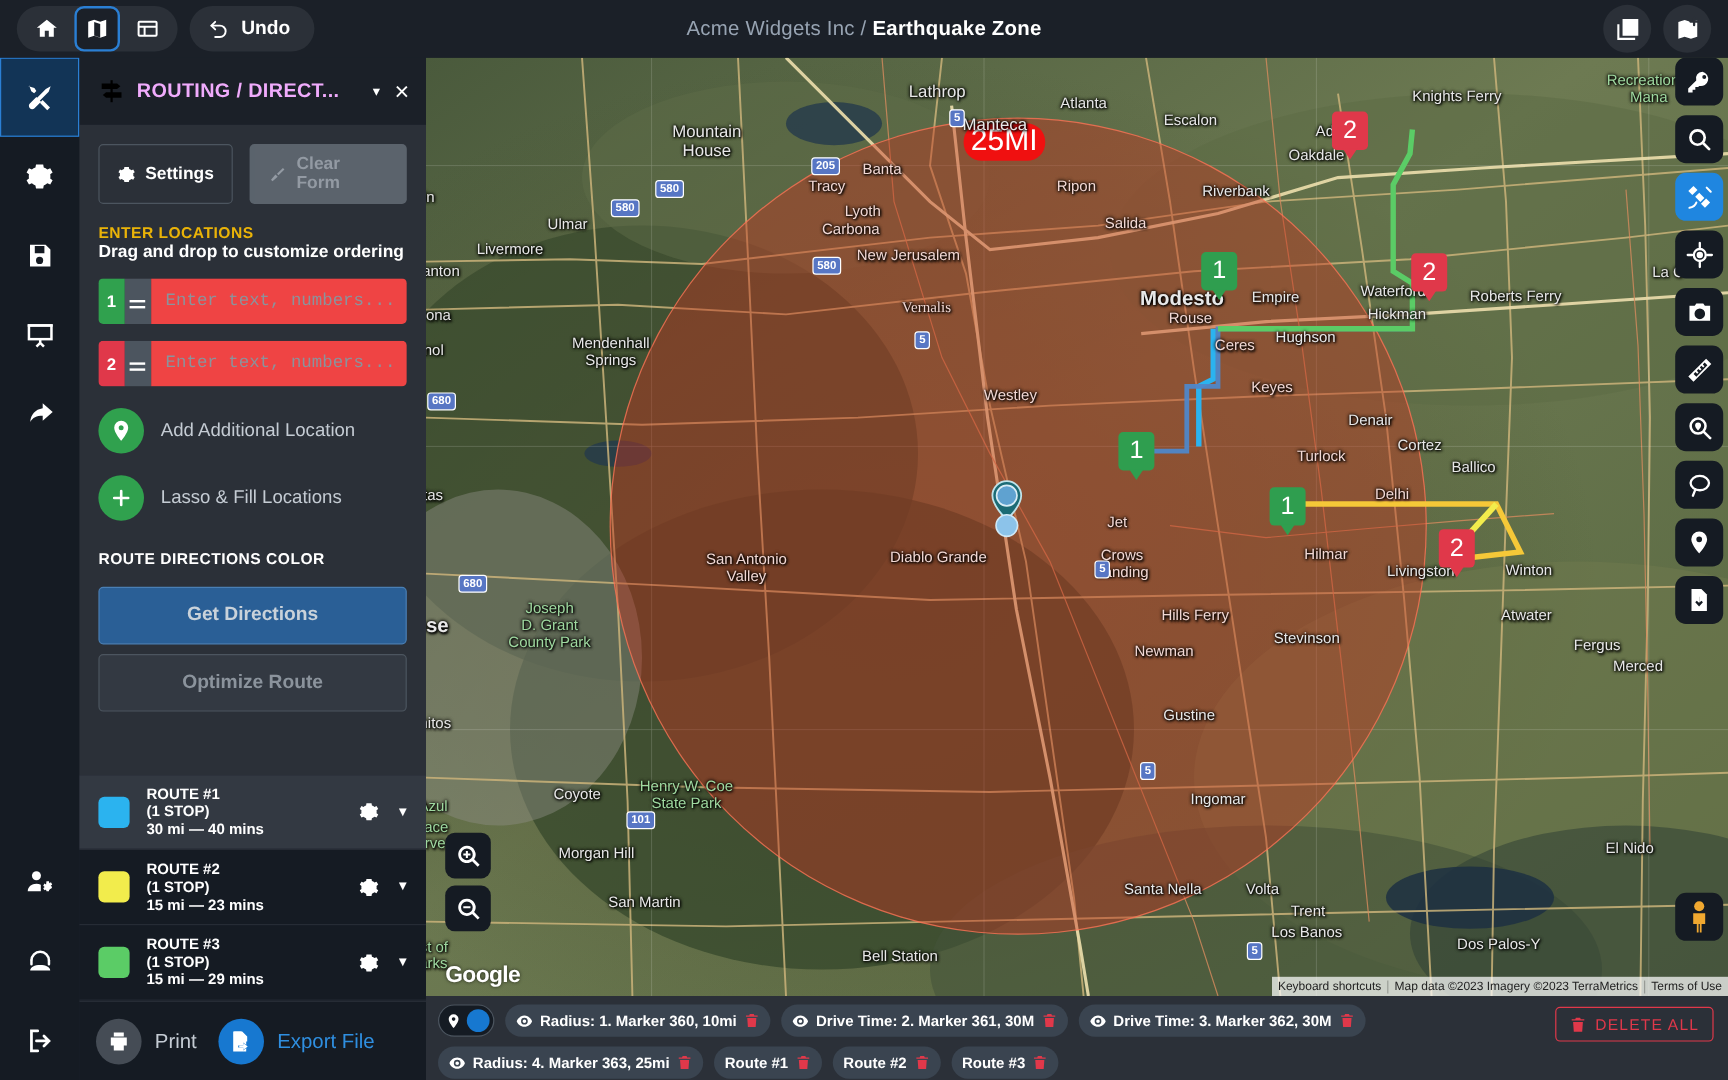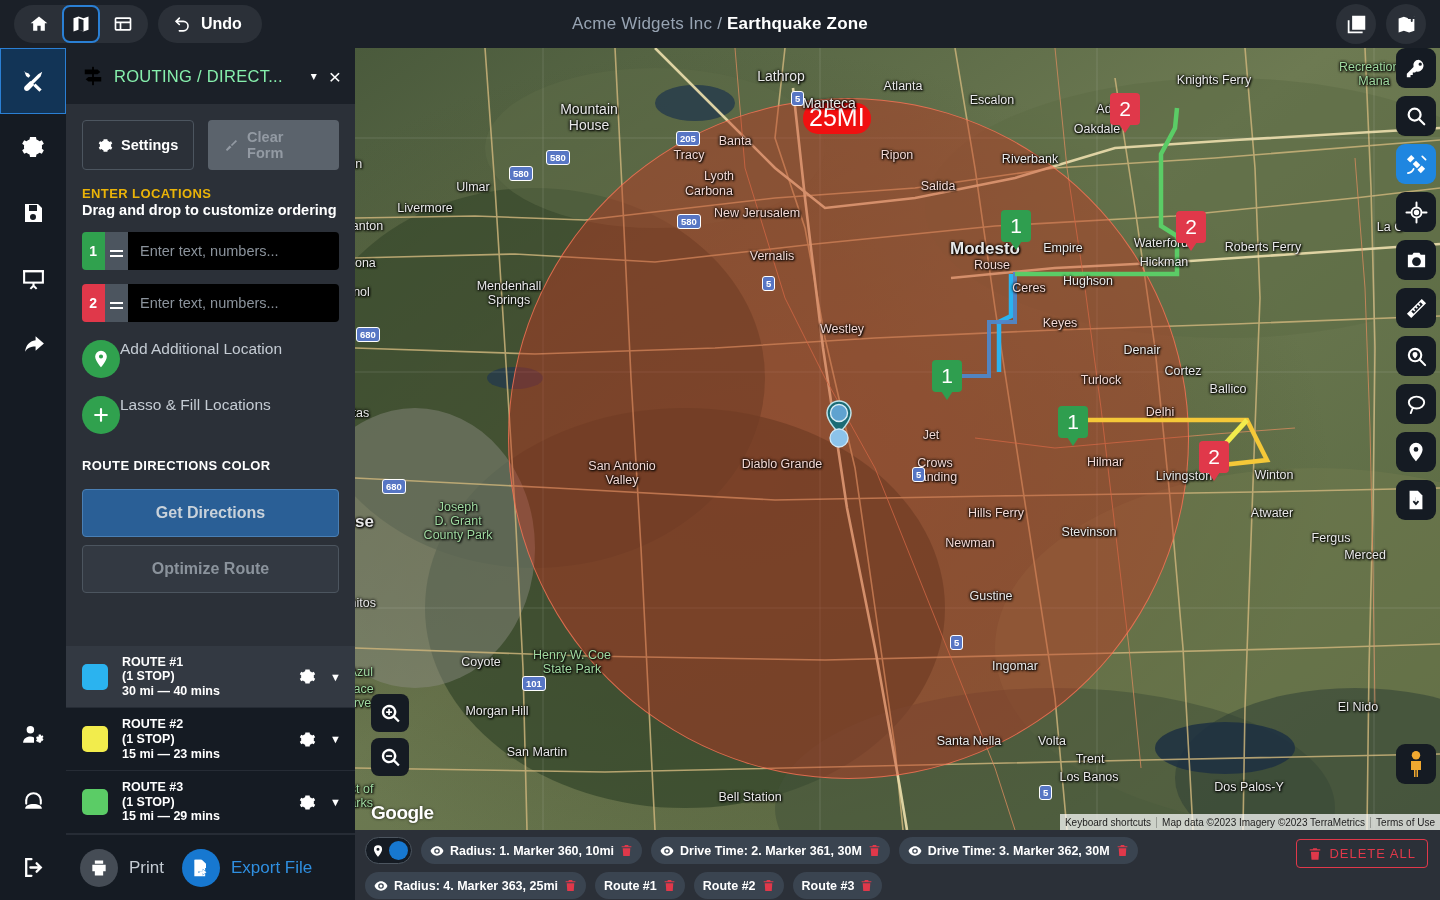--- a/index.html
+++ b/index.html
@@ -64,21 +64,21 @@
   
   .panel {
     position: absolute; left: 66px; top: 48px; width: 289px; height: 852px;
     background: #2b3038; display: flex; flex-direction: column; z-index: 25;
   }
   .panel-head {
     height: 56px; background: #1b2028; display: flex; align-items: center;
     padding: 0 12px 0 16px; gap: 10px; flex-shrink: 0;
   }
   .panel-title {
-    color: #86efac; font-size: 16.5px; font-weight: 400; letter-spacing: .3px;
+    color: #f0abfc; font-size: 16.5px; font-weight: 700; letter-spacing: .3px;
     flex: 1; white-space: nowrap; overflow: hidden;
   }
   .caret { color: #fff; font-size: 12px; cursor: pointer; }
   .panel-x { color: #fff; font-size: 21px; cursor: pointer; line-height: 1;
              font-weight: 300; padding: 0 2px; }
 
   .panel-body { flex: 1; overflow: hidden; padding: 16px; }
   .row-btns { display: flex; gap: 14px; margin-bottom: 16px; }
   .btn-settings {
     display: flex; align-items: center; gap: 8px; color: #fff;
@@ -94,26 +94,26 @@
   .lbl-sub { color: #fff; font-size: 14.5px; font-weight: 700; margin-top: 1px; }
 
   .loc-row { display: flex; align-items: stretch; height: 38px; margin-top: 14px;
              border-radius: 4px; overflow: hidden; }
   .loc-num { width: 24px; display: flex; align-items: center; justify-content: center;
              color: #fff; font-size: 14px; font-weight: 700; }
   .loc-grip { width: 25px; background: #4c555f; display: flex; align-items: center;
               justify-content: center; cursor: grab; }
   .loc-grip i { display: block; width: 13px; height: 2px; background: #fff;
                 box-shadow: 0 5px 0 #fff; }
-  .loc-input { flex: 1; background: #000000; border: none; outline: none;
+  .loc-input { flex: 1; background: #ef4444; border: none; outline: none;
                color: #fff; font-size: 14.5px; padding: 0 12px;
-               font-family: Liberation Sans, sans-serif; }
+               font-family: Liberation Mono, monospace; }
   .loc-input::placeholder { color: #8b939c; }
 
-  .act-row { display: flex; margin-top: 18px; cursor: pointer; }
+  .act-row { display: flex; align-items: center; gap: 14px; margin-top: 18px; cursor: pointer; }
   .act-circle { width: 38px; height: 38px; border-radius: 50%; background: #30a14e;
                 display: flex; align-items: center; justify-content: center; color: #fff;
                 flex-shrink: 0; }
   .act-label { color: #c4cbd3; font-size: 15.5px; }
 
   .sec-label { color: #fff; font-size: 13px; font-weight: 700; letter-spacing: .4px;
                margin-top: 24px; margin-bottom: 8px; }
   .color-row { display: flex; height: 38px; border-radius: 3px; overflow: hidden; }
   .color-field { flex: 1; background: #151b23; display: flex; align-items: center;
                  justify-content: space-between; padding: 0 10px 0 13px; }
@@ -574,21 +574,21 @@
           <div class="maplabel inred" style="left: 354px; top: 136px; transform: translateX(-50%); text-align: center;">Carbona</div>
           <div class="maplabel" style="left: 70px; top: 153px; transform: translateX(-50%); text-align: center;">Livermore</div>
           <div class="maplabel inred" style="left: 402px; top: 158px; transform: translateX(-50%); text-align: center;">New Jerusalem</div>
           <div class="maplabel" style="left: 1px; top: 171px; transform: translateX(-50%); text-align: center;">leasanton</div>
           <div class="maplabel big" style="left: 630px; top: 191px; transform: translateX(-50%); text-align: center;">Modesto</div>
           <div class="maplabel" style="left: 708px; top: 193px; transform: translateX(-50%); text-align: center;">Empire</div>
           <div class="maplabel" style="left: 806px; top: 188px; transform: translateX(-50%); text-align: center;">Waterford</div>
           <div class="maplabel" style="left: 892px; top: 192px; transform: translateX(-50%); text-align: center; padding-left: 32px;">Roberts Ferry</div>
           <div class="maplabel" style="left: 1035px; top: 172px; transform: translateX(-50%); text-align: center;">La C</div>
           <div class="maplabel" style="left: 1px; top: 208px; transform: translateX(-50%); text-align: center;">Verona</div>
-          <div class="maplabel inred" style="left: 417px; top: 201px; transform: translateX(-50%); text-align: center;">Vernalis</div>
+          <div class="maplabel inred" style="left: 417px; top: 201px; transform: translateX(-50%); text-align: center; font-family: Liberation Serif, serif;">Vernalis</div>
           <div class="maplabel inred" style="left: 637px; top: 210px; transform: translateX(-50%); text-align: center;">Rouse</div>
           <div class="maplabel" style="left: 809px; top: 207px; transform: translateX(-50%); text-align: center;">Hickman</div>
           <div class="maplabel" style="left: 3px; top: 237px; transform: translateX(-50%); text-align: center;">unol</div>
           <div class="maplabel inred" style="left: 674px; top: 233px; transform: translateX(-50%); text-align: center;">Ceres</div>
           <div class="maplabel" style="left: 733px; top: 226px; transform: translateX(-50%); text-align: center;">Hughson</div>
           <div class="maplabel" style="left: 154px; top: 231px; transform: translateX(-50%); text-align: center;">Mendenhall
 Springs</div>
           <div class="maplabel inred" style="left: 705px; top: 268px; transform: translateX(-50%); text-align: center;">Keyes</div>
           <div class="maplabel" style="left: 787px; top: 295px; transform: translateX(-50%); text-align: center;">Denair</div>
           <div class="maplabel inred" style="left: 487px; top: 274px; transform: translateX(-50%); text-align: center;">Westley</div>

